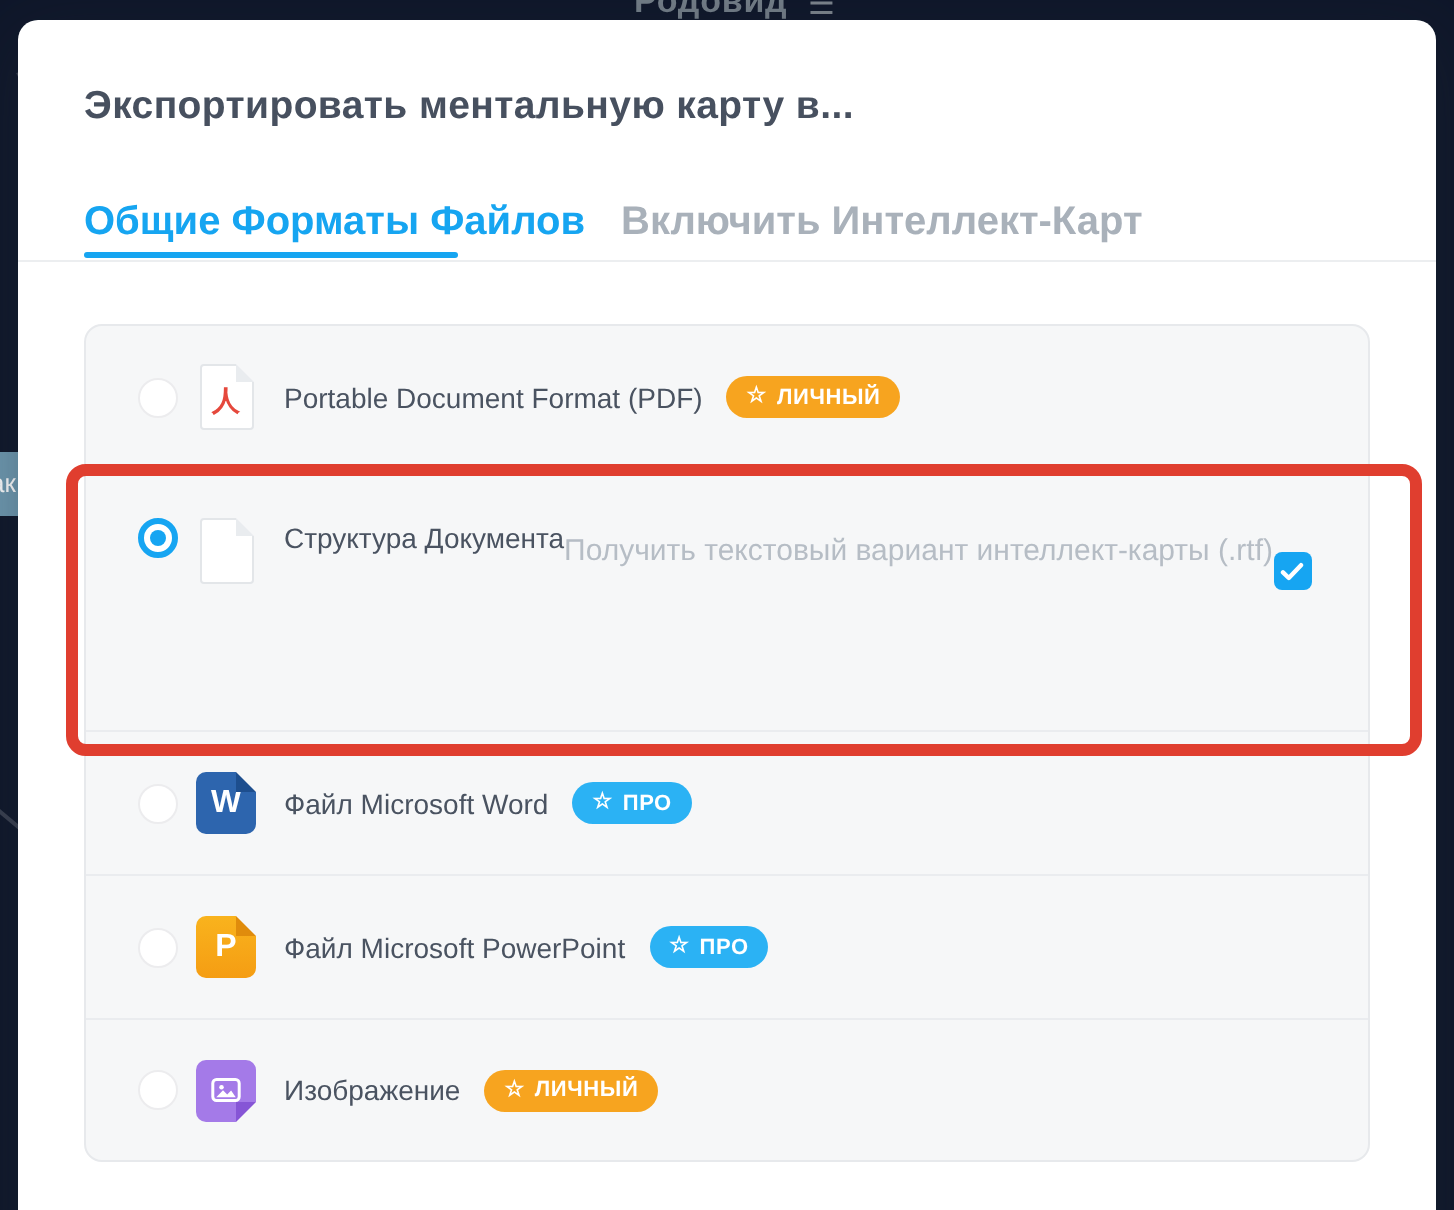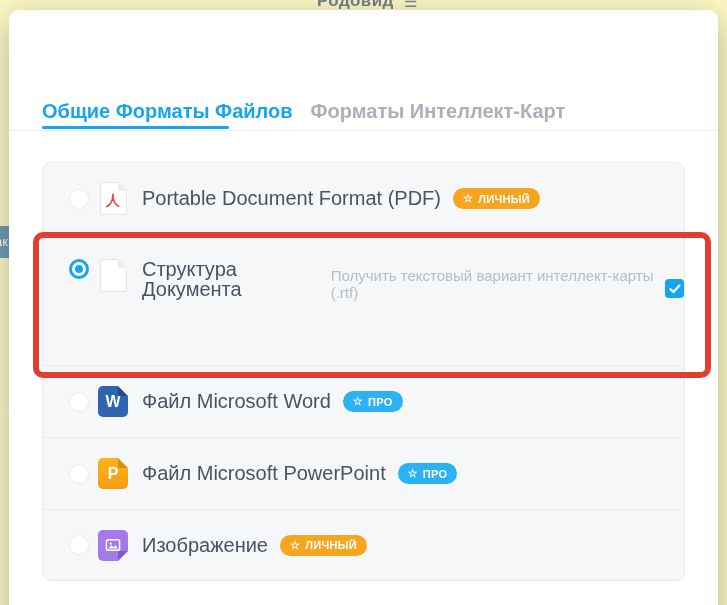--- a/index.html
+++ b/index.html
@@ -1,17 +1,17 @@
 <!DOCTYPE html>
 <html><head>
 <meta charset="utf-8">
 <style>
   html,body{margin:0;padding:0;background:#99a0a8;}
   body{font-family:"Liberation Sans", sans-serif;}
-  #screen{position:relative;width:727px;height:605px;overflow:hidden;background:#fef9c3;}
+  #screen{position:relative;width:727px;height:605px;overflow:hidden;background:#0f172a;}
 
   
   .backdrop-line{position:absolute;background:rgba(255,255,255,.18);pointer-events:none;}
   .bl1{left:-60px;top:150px;width:260px;height:2px;transform:rotate(62deg);}
   .bl2{left:-90px;top:430px;width:240px;height:2px;transform:rotate(40deg);}
   .toolbar-title{position:absolute;left:317px;top:-9px;font-size:17px;font-weight:600;color:#747e88;letter-spacing:.4px;}
   .menu-glyph{position:absolute;left:404px;top:-7px;font-size:15px;color:#7d858d;}
   .map-node{position:absolute;left:0;top:226px;width:13px;height:32px;background:#6f9ab1;border-radius:0 3px 3px 0;color:#fff;font-size:13px;line-height:32px;overflow:hidden;}
   .map-node span{display:inline-block;margin-left:-5px;}
 
@@ -43,21 +43,21 @@
   .pdf-glyph{color:#e5483c;font-size:14px;font-weight:700;line-height:1;margin-top:2px;}
 
   .tile-icon{position:relative;width:30px;height:31px;border-radius:5px;display:flex;align-items:center;justify-content:center;color:#fff;font-weight:700;font-size:16px;}
   .tile-word{background:#2d65ae;}
   .tile-word::after{content:"";position:absolute;top:0;right:0;width:0;height:0;border-top:10px solid #f6f7f8;border-left:10px solid #1d4e8e;}
   .tile-ppt{background:linear-gradient(180deg,#f9b31d,#f59d13);}
   .tile-ppt::after{content:"";position:absolute;top:0;right:0;width:0;height:0;border-top:10px solid #f6f7f8;border-left:10px solid #e08c0c;}
   .tile-image{background:#a47ae8;}
   .tile-image::after{content:"";position:absolute;bottom:0;right:0;width:0;height:0;border-bottom:10px solid #f6f7f8;border-left:10px solid #8655d6;}
 
-  .option-title{font-size:20px;color:#4a5361;margin-left:14px;}
+  .option-title{font-size:14px;color:#4a5361;margin-left:14px;}
   .option-content{display:flex;margin-left:14px;}
   .option-content .option-title{margin-left:0;line-height:20px;}
   .option-subtitle{margin-top:8px;font-size:15px;color:#b6bdc5;}
   .checkbox-row{margin-top:17px;display:flex;align-items:center;}
   .checkbox{flex:none;width:19px;height:19px;border-radius:4px;background:#16a5f2;display:flex;align-items:center;justify-content:center;}
   .checkbox-label{margin-left:12px;font-size:15px;color:#4a5361;}
 
   .badge{display:inline-flex;align-items:center;gap:5px;height:21px;padding:0 10px;border-radius:11px;color:#fff;font-size:11px;font-weight:700;letter-spacing:.3px;margin-left:12px;white-space:nowrap;}
   .badge .star{font-size:11px;line-height:1;}
   .badge-personal{background:#f7a41f;}
@@ -71,24 +71,25 @@
 
 <div id="screen">
 
   <div class="backdrop-line bl1"></div>
   <div class="backdrop-line bl2"></div>
   <div class="toolbar-title">Родовид</div>
   <div class="menu-glyph">☰</div>
   <div class="map-node"><span>ак</span></div>
 
   <div class="modal">
+    <div class="modal-title">Экспортировать ментальную карту в...</div>
 
     <div class="tabs">
       <div class="tab tab-active">Общие Форматы Файлов</div>
-      <div class="tab tab-inactive">Форматы Интеллект-Карт</div>
+      <div class="tab tab-inactive">Включить Интеллект-Карт</div>
     </div>
     <div class="tab-underline"></div>
     <div class="header-divider"></div>
 
     <div class="options">
 
       <div class="row">
         <div class="radio"></div>
         <div class="icon-wrap">
           <div class="page-icon">

